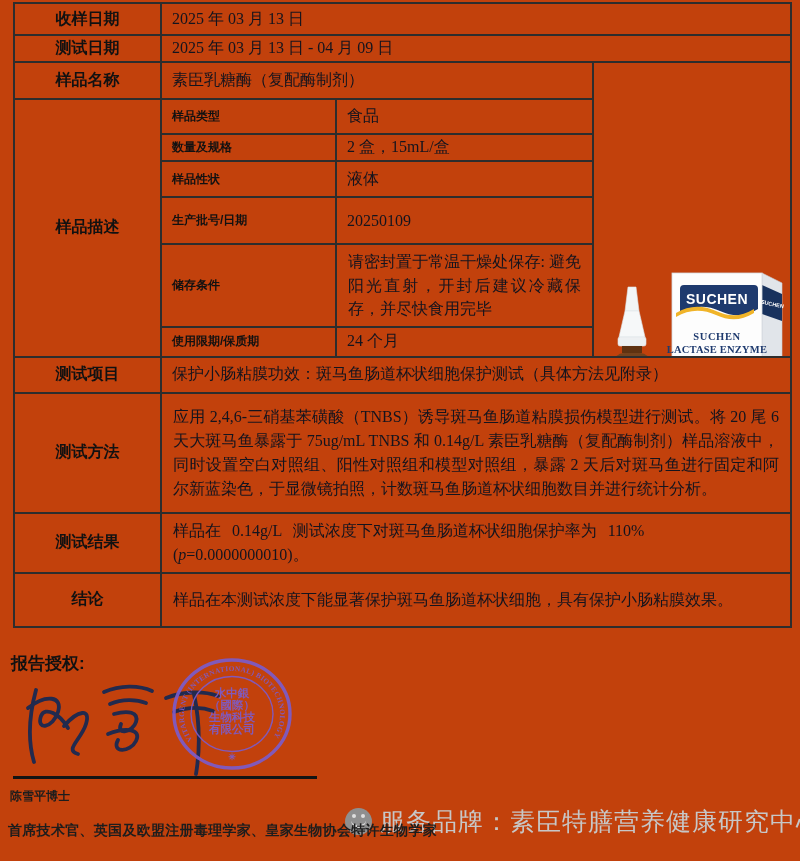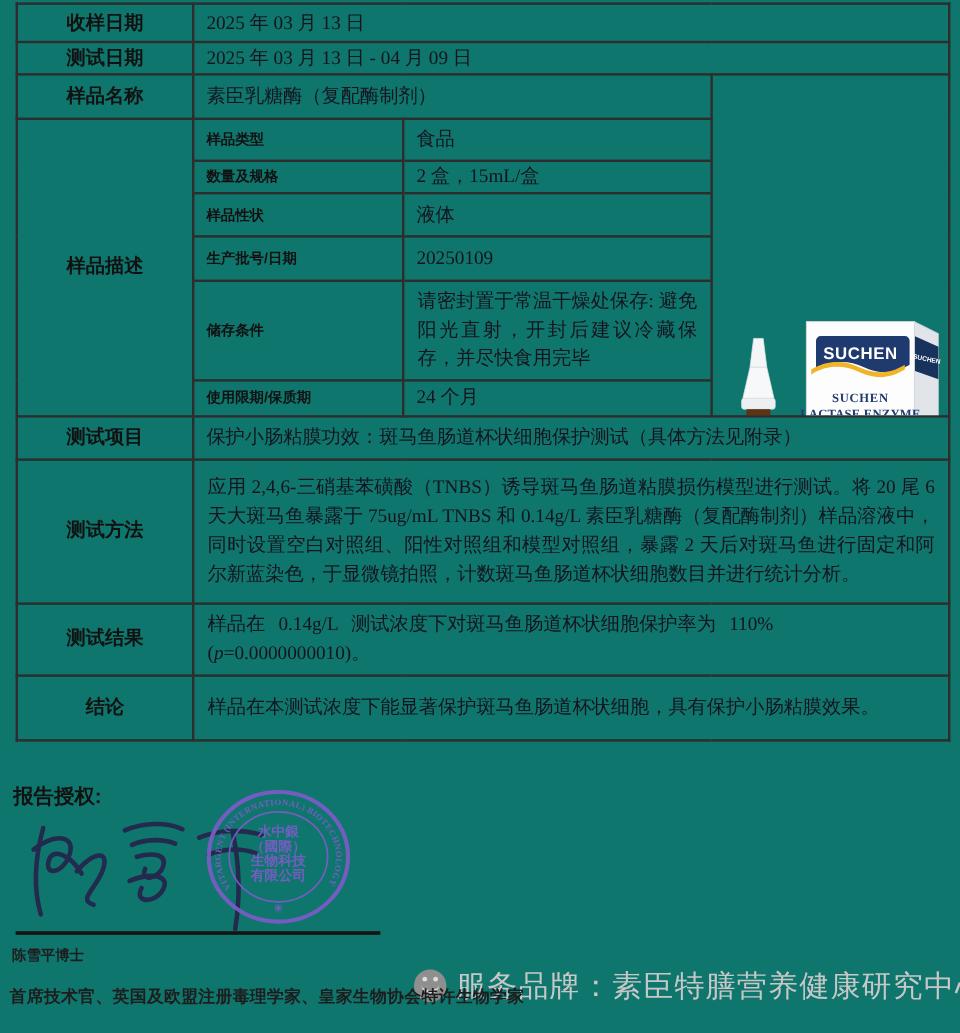--- a/index.html
+++ b/index.html
@@ -1,18 +1,18 @@
 <!DOCTYPE html>
 <html><head>
 <meta charset="utf-8">
 <style>
   * { margin:0; padding:0; box-sizing:border-box; }
   body { background:#ffffff; }
   .page {
-    position:relative; width:800px; height:861px; background:#0f766e;
+    position:relative; width:800px; height:861px; background:#c2410c;
     font-family:"Liberation Sans", sans-serif; color:#161616; overflow:hidden;padding-left:12px;
   }
   
   table.report {
     position:absolute; left:13px; top:2px; width:777px;
     border-collapse:collapse; table-layout:fixed;
   }
   table.report td { border:2px solid #2d2d2d; vertical-align:middle; overflow:hidden; }
   td.lbl {
     text-align:center; font-weight:700; font-size:16px; color:#111;
@@ -165,21 +165,21 @@
       <td class="val">食品</td>
     </tr>
     <tr style="height:21px">
       <td class="sublbl">数量及规格</td>
       <td class="val">2 盒，15mL/盒</td>
     </tr>
     <tr style="height:36px">
       <td class="sublbl">样品性状</td>
       <td class="val">液体</td>
     </tr>
-    <tr style="height:37px">
+    <tr style="height:47px">
       <td class="sublbl">生产批号/日期</td>
       <td class="val">20250109</td>
     </tr>
     <tr style="height:71px">
       <td class="sublbl">储存条件</td>
       <td class="val paragraph" style="line-height:23.5px">请密封置于常温干燥处保存: 避免阳光直射，开封后建议冷藏保存，并尽快食用完毕</td>
     </tr>
     <tr style="height:30px">
       <td class="sublbl">使用限期/保质期</td>
       <td class="val">24 个月</td>

